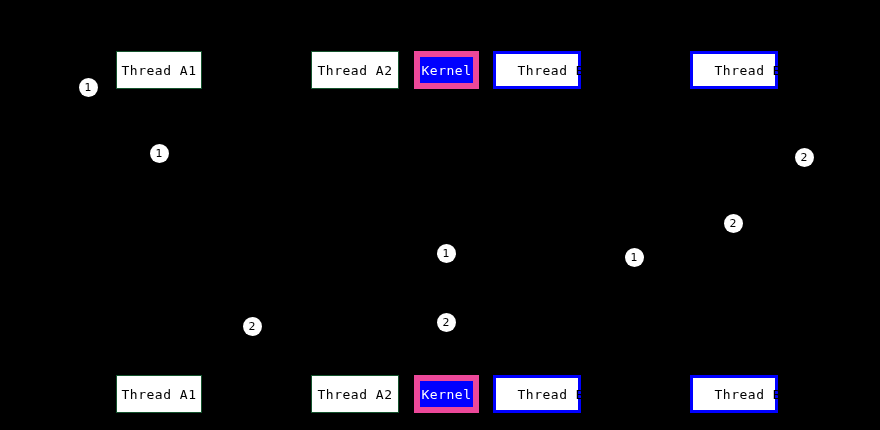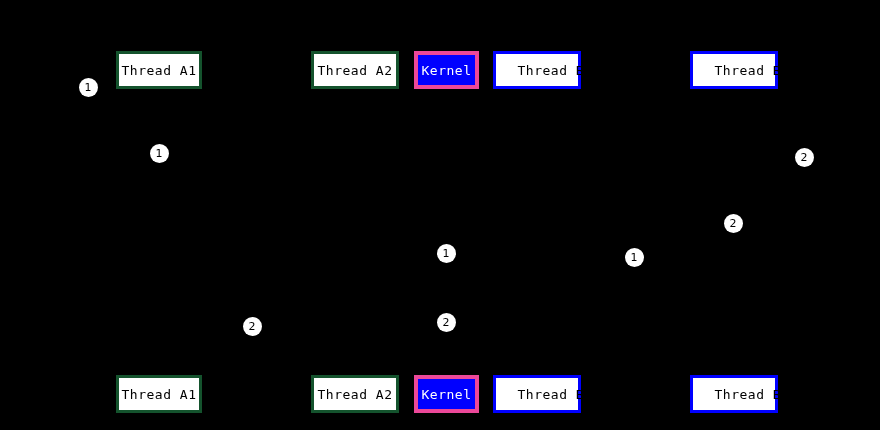--- a/index.html
+++ b/index.html
@@ -26,32 +26,32 @@
     justify-content: center;
     font-family: "DejaVu Sans Mono", "Liberation Mono", monospace;
     font-size: 13px;
     letter-spacing: 0.5px;
     line-height: 1;
     white-space: nowrap;
     user-select: none;
   }
   .participant.style-red {
     background: #ffffff;
-    border: 3px solid #14532d;
+    border: 1px solid #14532d;
     color: #000000;
   }
   .participant.style-blue {
     background: #ffffff;
     border: 3px solid #0000ff;
     color: #000000;
     padding-left: 36px;
   }
   .participant.style-solid-blue {
     background: #0000ff;
-    border: 4px solid #ec4899;
+    border: 6px solid #ec4899;
     color: #ffffff;
   }
 
   
   .lifeline {
     position: absolute;
     width: 1px;
     background: #000000;
   }
 

